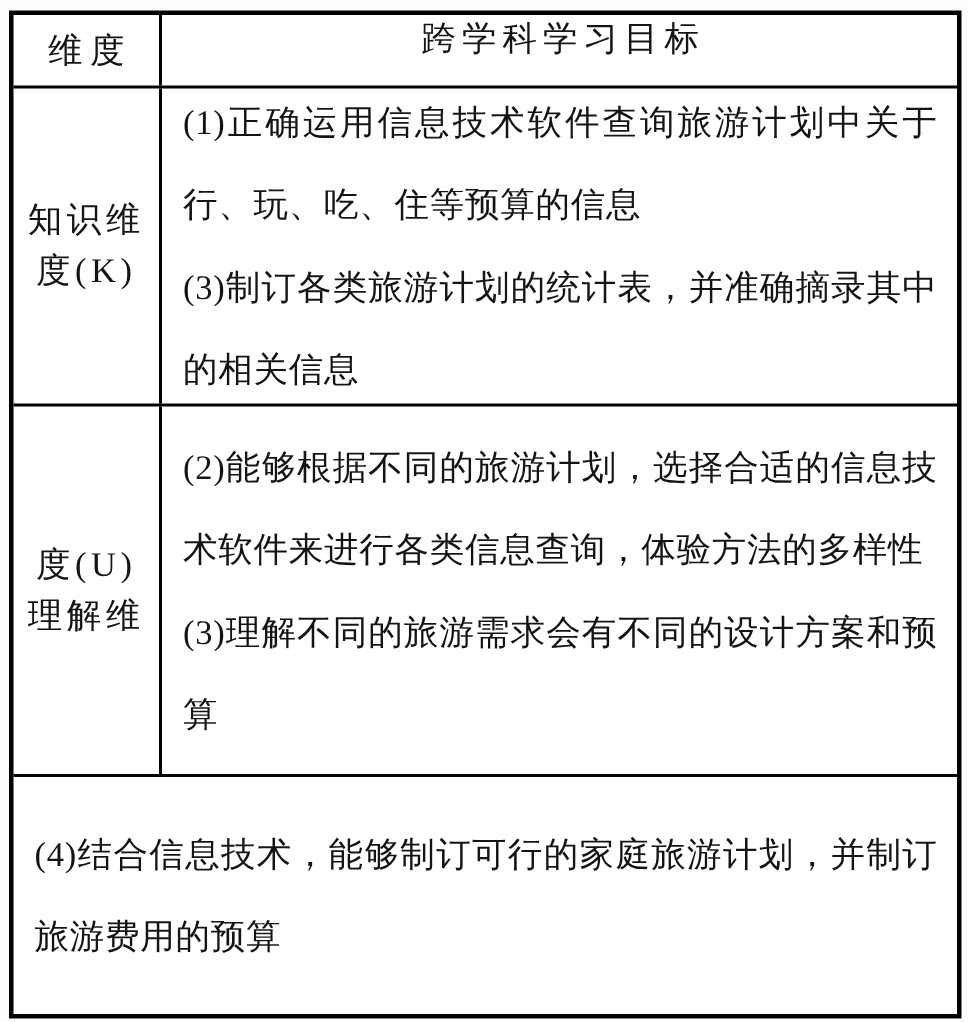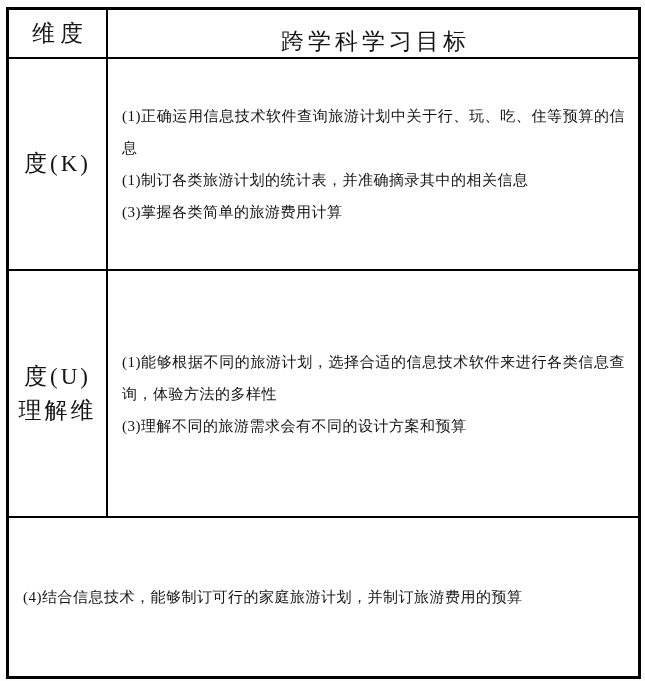--- a/index.html
+++ b/index.html
@@ -57,33 +57,33 @@
     flex: 1;
     box-sizing: border-box;
     display: flex;
     flex-direction: column;
     justify-content: center;
     padding: 0 13px 0 14px;
     min-width: 0;
   }
   .goals-cell p {
     margin: 0;
-    font-size: 15px;
-    line-height: 32px;
+    font-size: 23px;
+    line-height: 55px;
     text-align: justify;
     text-justify: inter-character;
     letter-spacing: 0.5px;
   }
   .header-row .dim-cell {
     letter-spacing: 5px;
     text-indent: 5px;
   }
   .header-row .goals-cell {
     align-items: center;
-    justify-content: flex-end;
+    justify-content: flex-start;
     font-size: 23px;
     letter-spacing: 4px;
     text-indent: 4px;
   }
 </style>
 </head>
 <body>
 
 <div class="page">
   <div class="dims-table">
@@ -92,36 +92,36 @@
       <div class="dim-cell">
         <span>维度</span>
       </div>
       <div class="goals-cell">
         <span>跨学科学习目标</span>
       </div>
     </div>
 
     <div class="trow">
       <div class="dim-cell">
+        <div class="dim-line">知识维</div>
         <div class="dim-line">度(K)</div>
       </div>
       <div class="goals-cell">
         <p>(1)正确运用信息技术软件查询旅游计划中关于行、玩、吃、住等预算的信息</p>
-        <p>(1)制订各类旅游计划的统计表，并准确摘录其中的相关信息</p>
-        <p>(3)掌握各类简单的旅游费用计算</p>
+        <p>(3)制订各类旅游计划的统计表，并准确摘录其中的相关信息</p>
       </div>
     </div>
 
     <div class="trow">
       <div class="dim-cell">
         <div class="dim-line">度(U)</div>
         <div class="dim-line">理解维</div>
       </div>
       <div class="goals-cell">
-        <p>(1)能够根据不同的旅游计划，选择合适的信息技术软件来进行各类信息查询，体验方法的多样性</p>
+        <p>(2)能够根据不同的旅游计划，选择合适的信息技术软件来进行各类信息查询，体验方法的多样性</p>
         <p>(3)理解不同的旅游需求会有不同的设计方案和预算</p>
       </div>
     </div>
 
     <div class="trow">
       <div class="goals-cell">
         <p>(4)结合信息技术，能够制订可行的家庭旅游计划，并制订旅游费用的预算</p>
       </div>
     </div>
 

